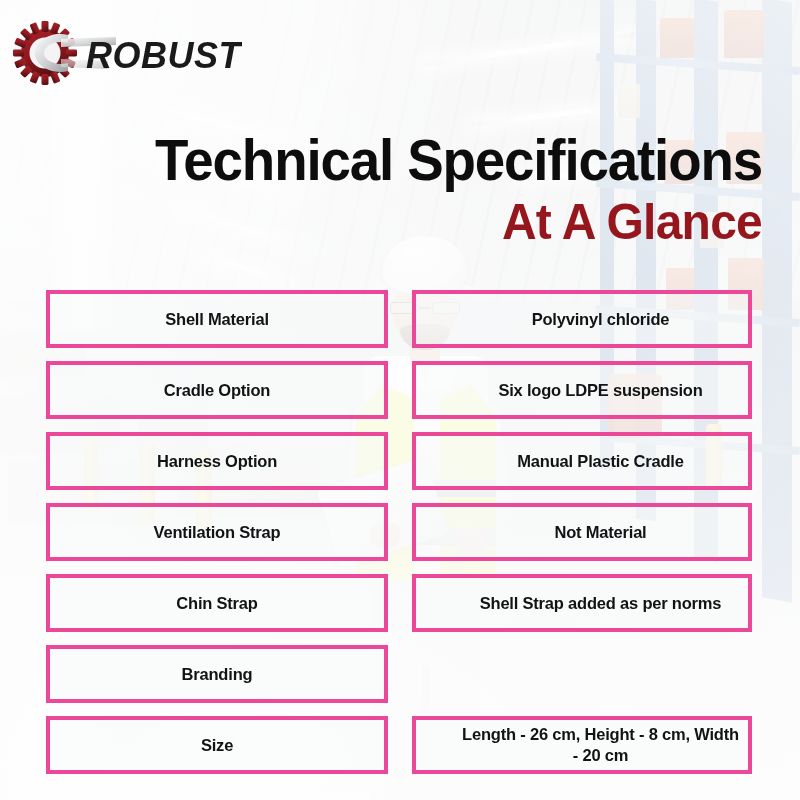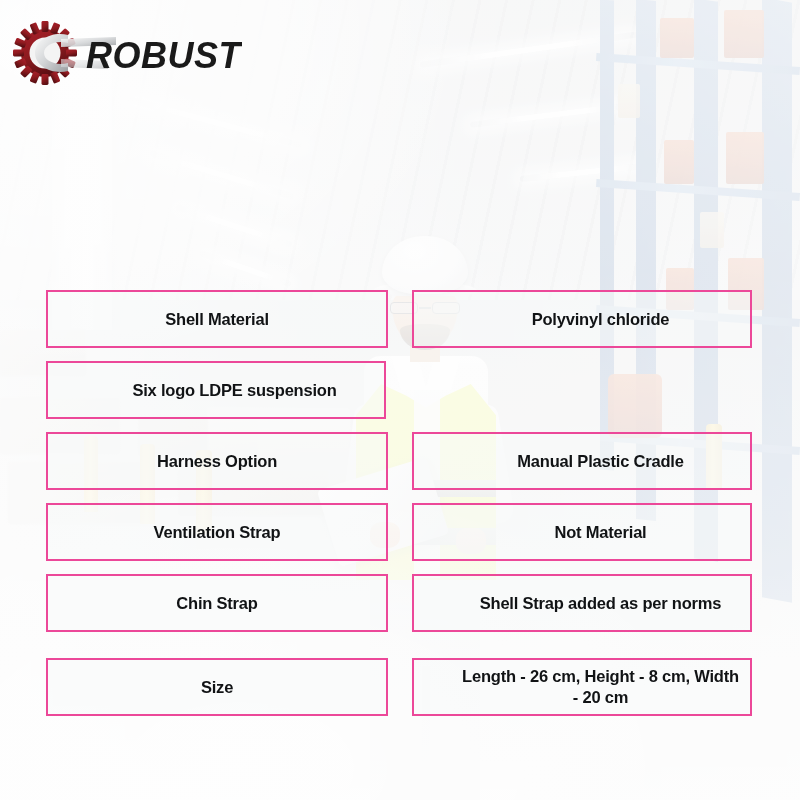--- a/index.html
+++ b/index.html
@@ -229,21 +229,21 @@
   
   .spec-table {
     position:absolute; left:46px; top:290px; width:706px;
   }
   .spec-row {
     display:flex; justify-content:space-between;
     margin-bottom:13px;
   }
   .spec-row:last-child { margin-bottom:0; }
   .cell {
-    border:2px solid #ec4899;
+    border:4px solid #ec4899;
     background:rgba(248,249,249,.50);
     min-height:58px;
     display:flex; align-items:center; justify-content:center;
     text-align:center;
     padding:4px 8px;
     font-weight:700;
     font-size:16.5px;
     line-height:21px;
     color:#111315;
     letter-spacing:-0.2px;
@@ -373,48 +373,54 @@
         <circle cx="33" cy="33" r="15.5" fill="#f4f4f4"></circle>
 
         <path d="M56 15 C40 11 23 20 23 33 C23 46 40 55 56 51 L56 43 C44 46 32 41 32 33 C32 25 44 20 56 23 Z" fill="url(#wrGrad)"></path>
         <path d="M49 19 L104 17 L104 25 L49 27 Z" fill="url(#wrGrad)" opacity="0.9"></path>
         <path d="M49 39 L96 41 L96 49 L49 47 Z" fill="url(#wrGrad)" opacity="0.55"></path>
 
         <text x="74" y="48" font-family="'Liberation Sans',sans-serif" font-size="36" font-weight="700" font-style="italic" letter-spacing="0.5" fill="#1a1a1a">ROBUSTT</text>
       </svg>
     </div>
 
+    <div class="title-wrap">
+      <div class="title1">Technical Specifications</div>
+      <div class="title2">At A Glance</div>
+    </div>
 
     <div class="spec-table">
 
       <div class="spec-row">
         <div class="cell label">Shell Material</div>
         <div class="cell value">Polyvinyl chloride</div>
       </div>
 
       <div class="spec-row">
+        <div class="cell label">Cradle Option</div>
         <div class="cell value">Six logo LDPE suspension</div>
       </div>
 
       <div class="spec-row">
         <div class="cell label">Harness Option</div>
         <div class="cell value">Manual Plastic Cradle</div>
       </div>
 
       <div class="spec-row">
         <div class="cell label">Ventilation Strap</div>
         <div class="cell value">Not Material</div>
       </div>
 
       <div class="spec-row">
         <div class="cell label">Chin Strap</div>
         <div class="cell value">Shell Strap added as per norms</div>
       </div>
 
       <div class="spec-row">
+        <div class="cell label">Branding</div>
       </div>
 
       <div class="spec-row">
         <div class="cell label">Size</div>
         <div class="cell value">Length - 26 cm, Height - 8 cm, Width - 20 cm</div>
       </div>
 
     </div>
   </div>
 </div>

